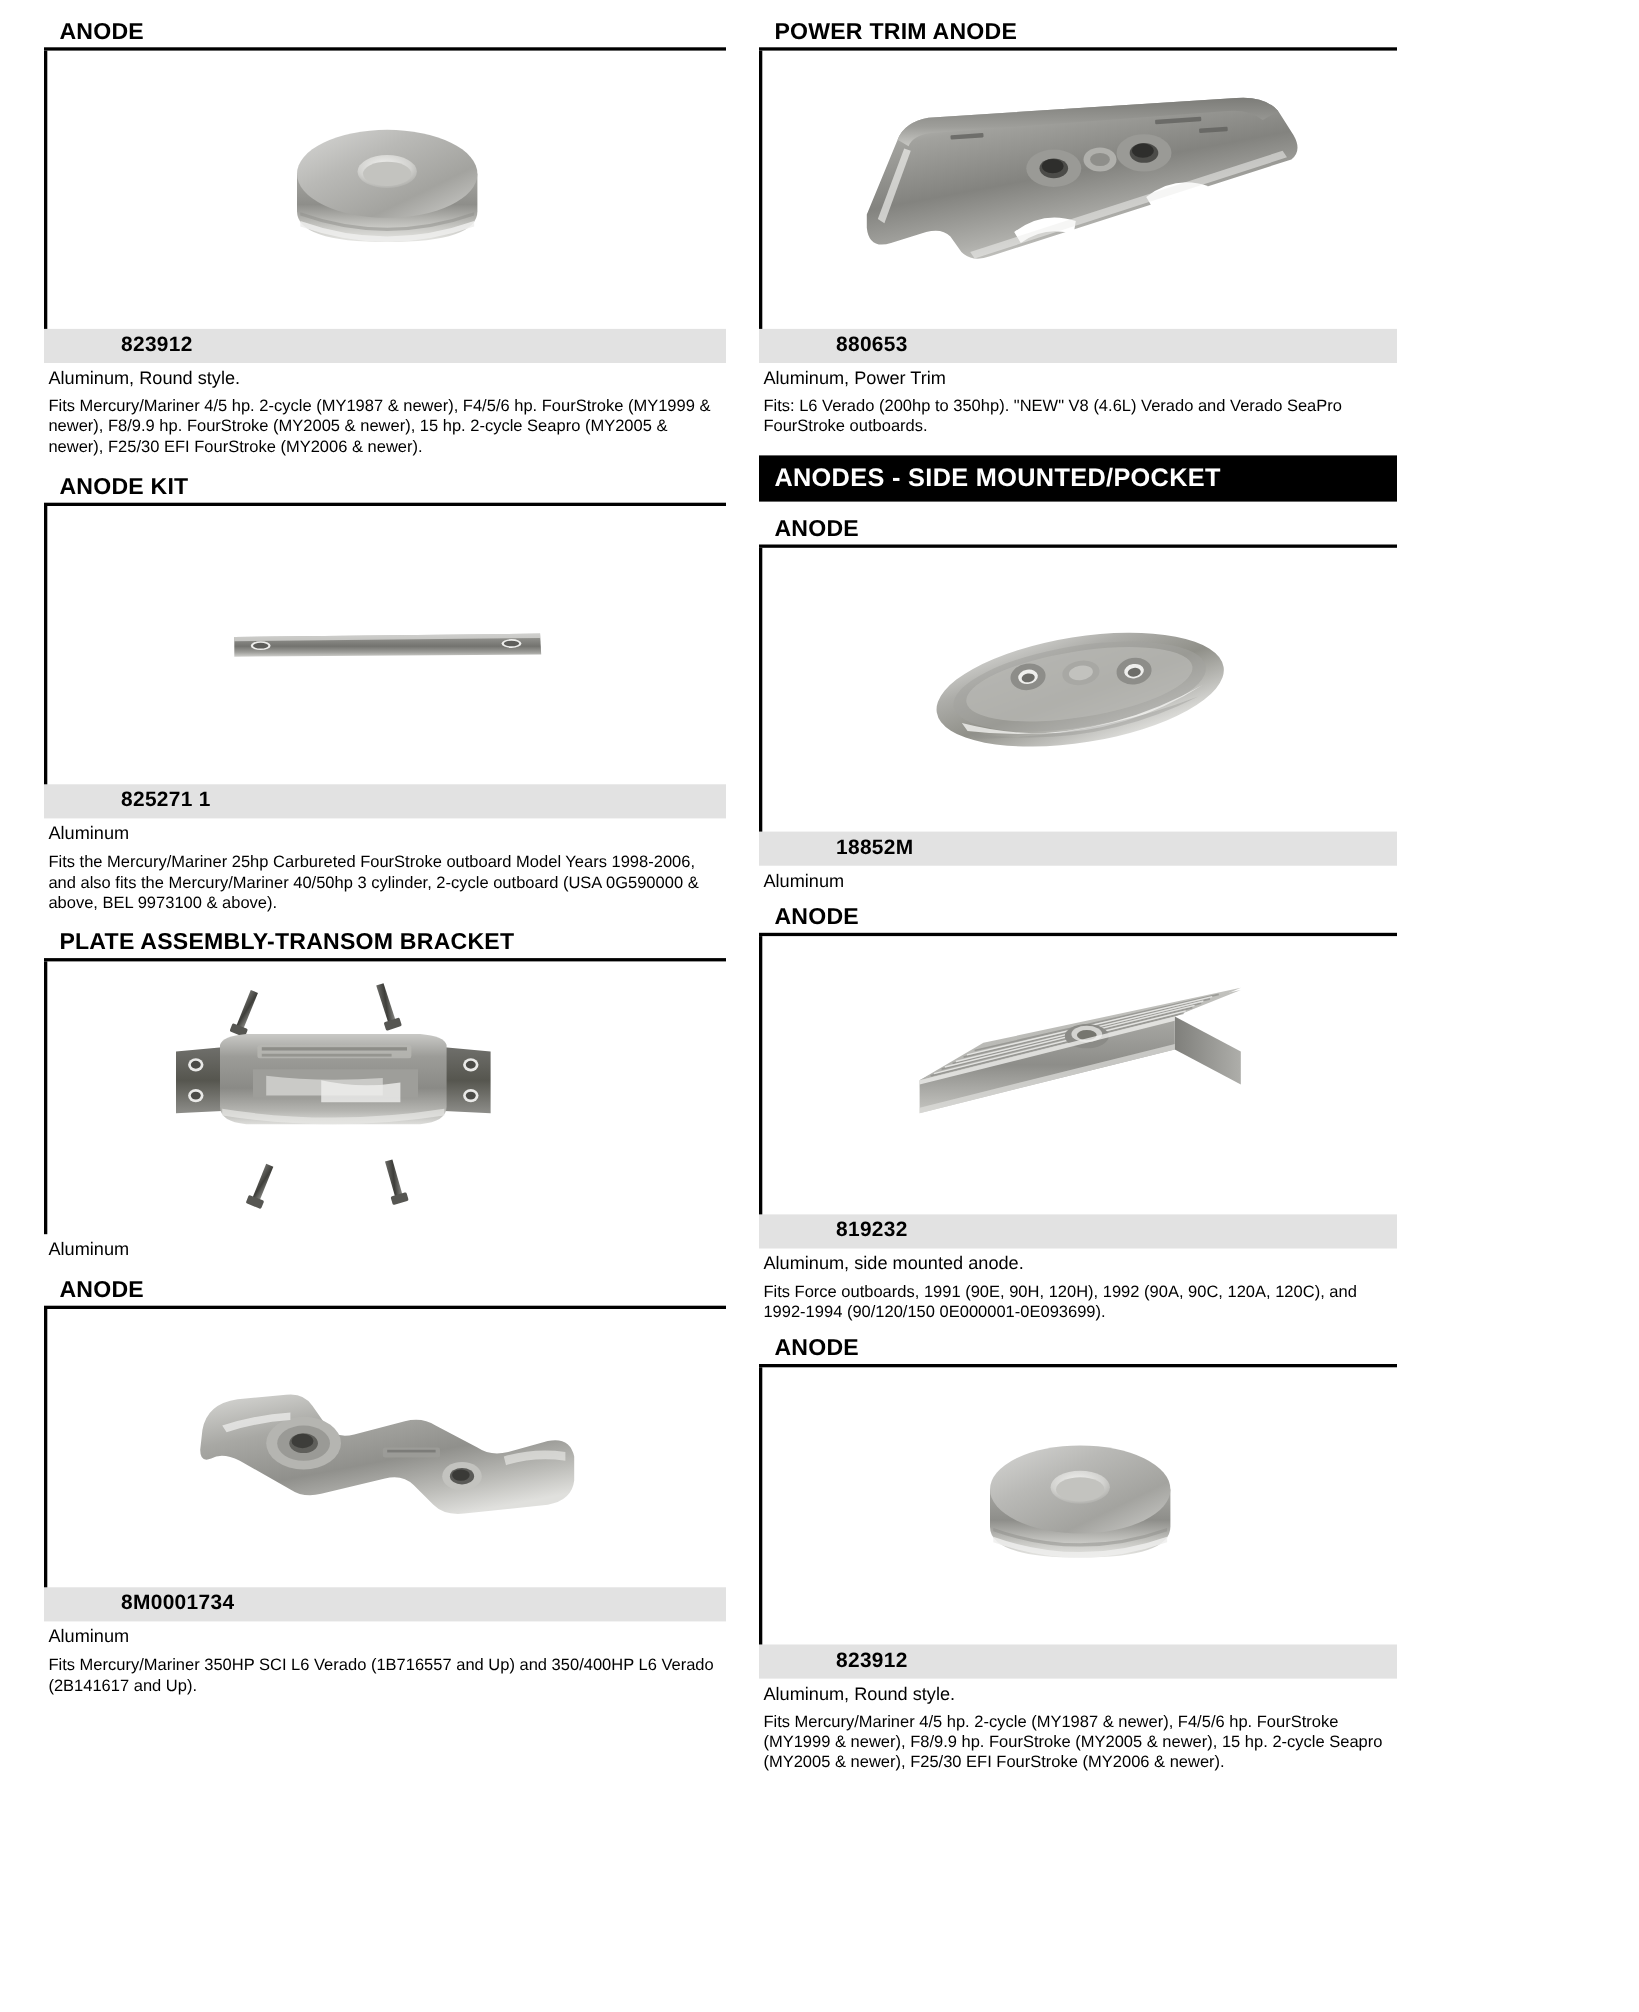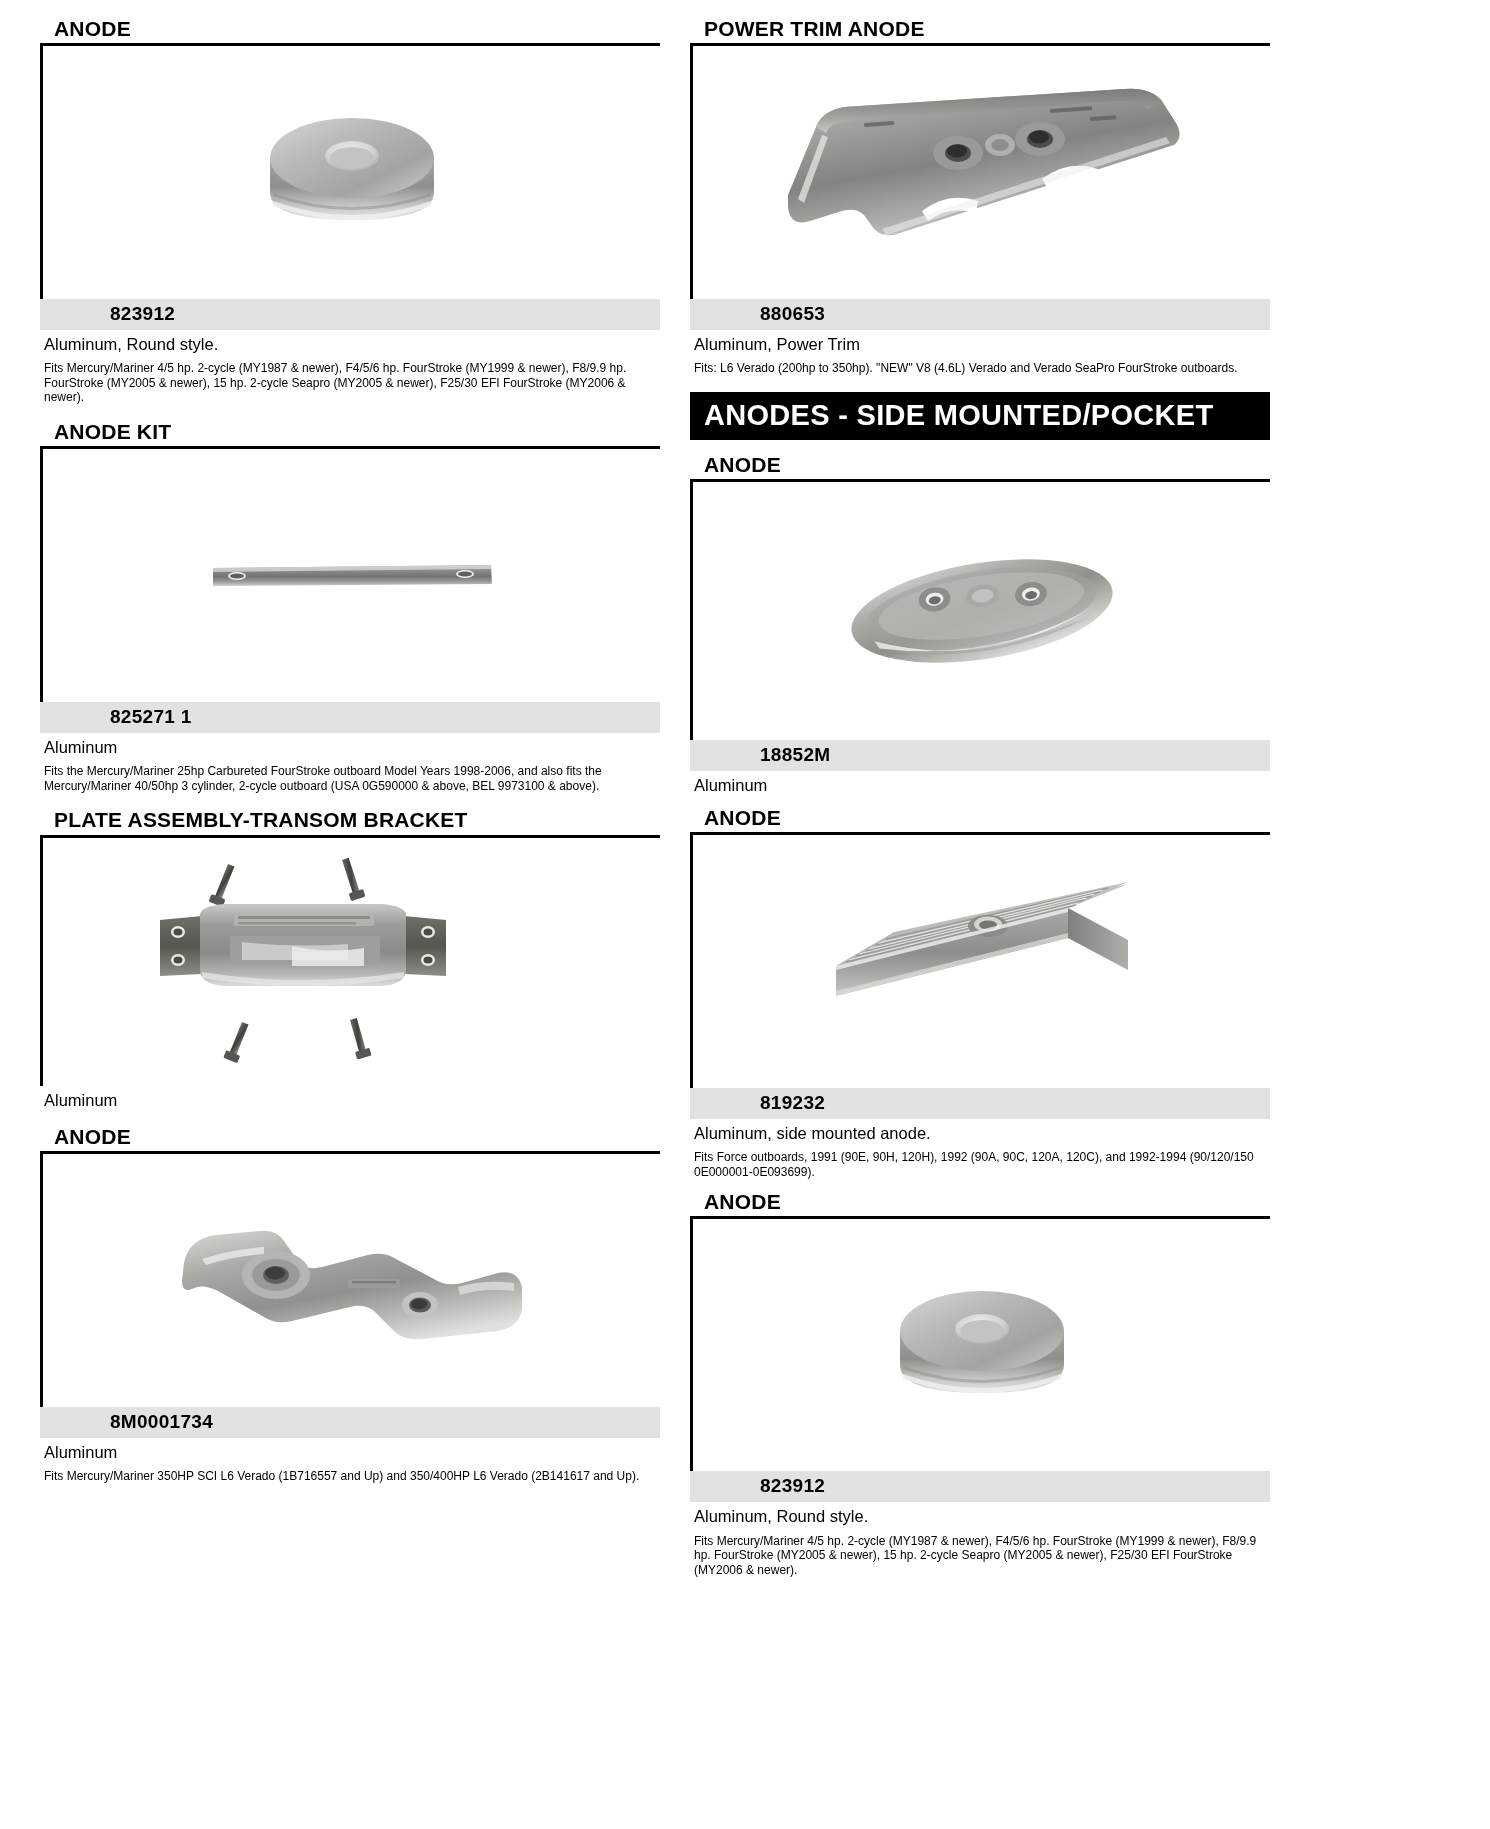--- a/index.html
+++ b/index.html
@@ -33,21 +33,21 @@
     font-weight: bold;
     letter-spacing: 0.2px;
     line-height: 1.05;
     padding: 0 0 3px 14px;
     border-bottom: 3px solid #000;
     margin: 0;
   }
   .banner {
     background: #000;
     color: #fff;
-    font-size: 29px;
+    font-size: 23px;
     font-weight: bold;
     letter-spacing: 0.3px;
     padding: 7px 0 8px 14px;
     margin: 16px 0 0 0;
   }
 
   
   .img-box {
     border-left: 3px solid #000;
     position: relative;
@@ -67,21 +67,21 @@
     font-weight: bold;
     padding: 4px 0 5px 70px;
     letter-spacing: 0.3px;
   }
   .desc {
     font-size: 16.5px;
     line-height: 1.22;
     padding: 4px 0 0 4px;
   }
   .fits {
-    font-size: 12px;
+    font-size: 15px;
     line-height: 1.22;
     padding: 7px 0 0 4px;
   }
   .gap-sm { height: 12px; }
   .gap-md { height: 16px; }
 
   
   .photo { display:block; }
 </style>
 </head>

